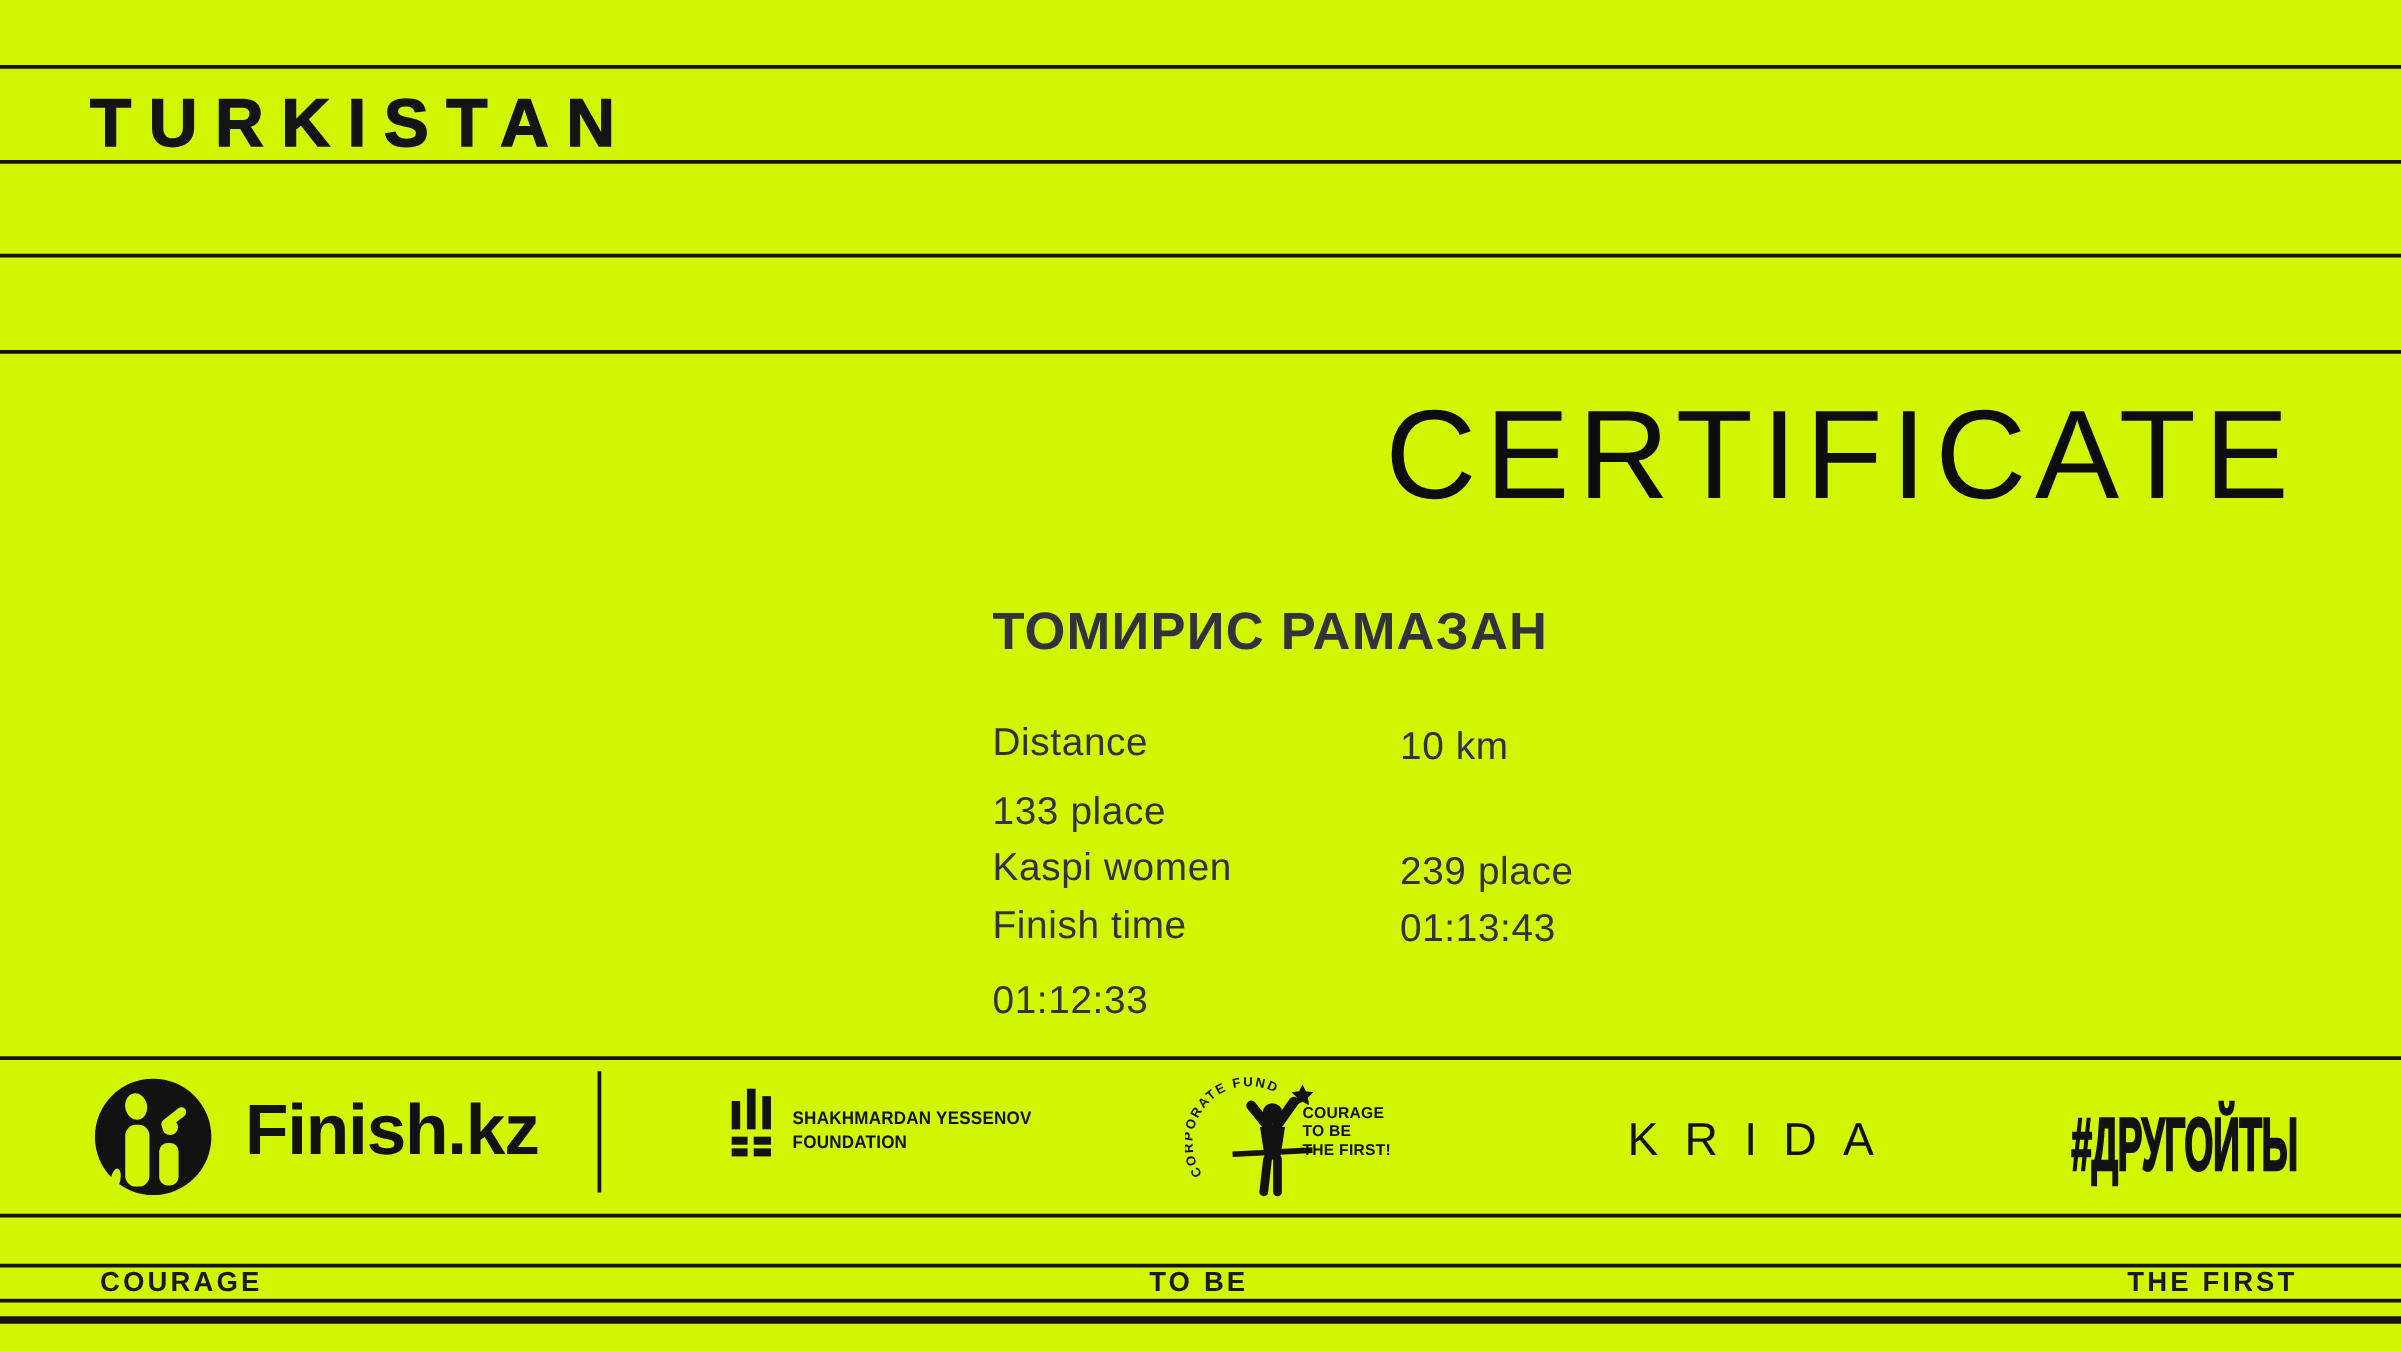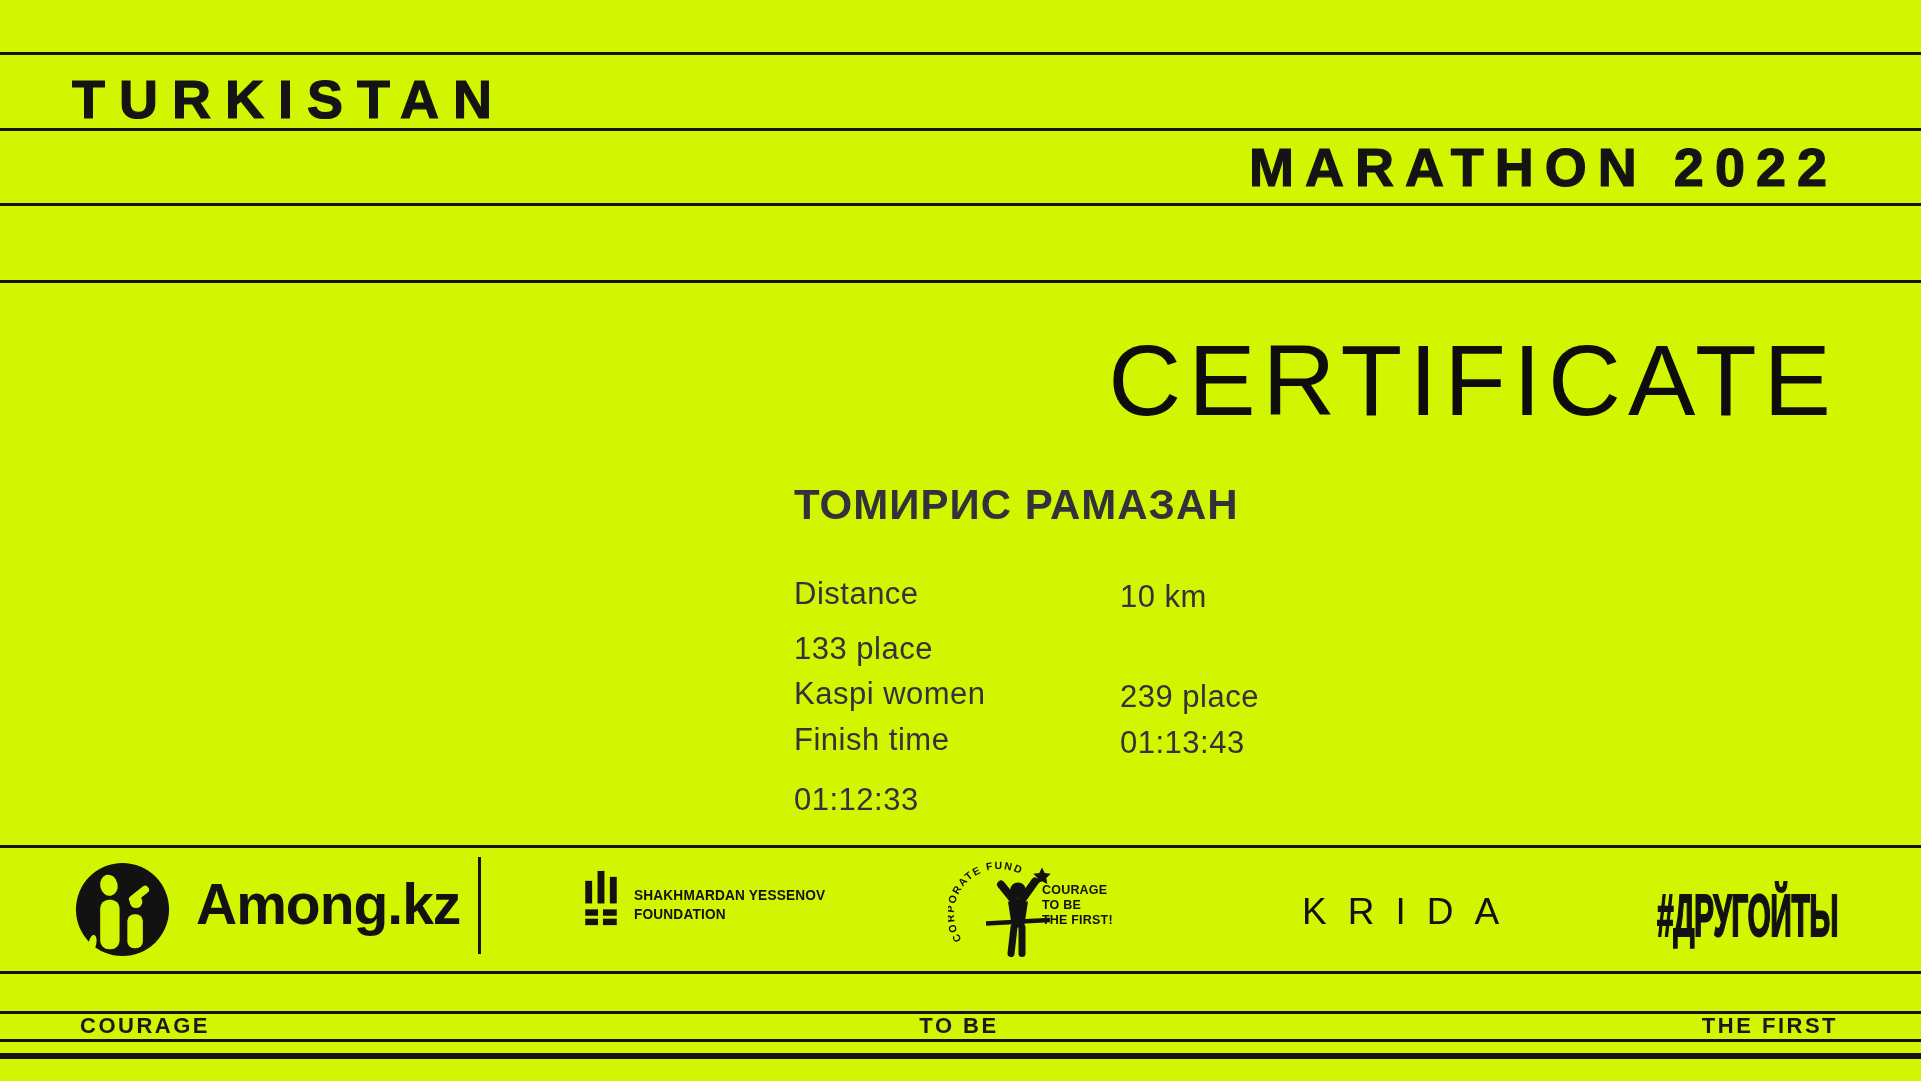--- a/index.html
+++ b/index.html
@@ -29,21 +29,21 @@
     -webkit-text-stroke:1.2px var(--ink);
   }
   .band-event{
     position:absolute;right:83px;top:131px;height:72px;
     display:flex;align-items:center;
     font-size:54px;font-weight:700;letter-spacing:11px;
     -webkit-text-stroke:1.2px var(--ink);
   }
   
   .big-title{
-    position:absolute;right:83px;top:330px;
+    position:absolute;right:83px;top:314px;
     font-size:101px;font-weight:400;letter-spacing:7px;
     line-height:1;color:#0d0d0d;white-space:nowrap;
   }
   
   .participant{
     position:absolute;left:794px;top:481px;
     font-size:42px;font-weight:700;letter-spacing:1px;
     color:var(--soft);white-space:nowrap;
   }
   
@@ -112,21 +112,20 @@
   <div class="rule r2"></div>
   <div class="rule r3"></div>
   <div class="rule r4"></div>
   <div class="rule r5"></div>
   <div class="rule r6"></div>
   <div class="rule r7"></div>
   <div class="rule r8"></div>
   <div class="rule r9"></div>
 
   <div class="band-city">TURKISTAN</div>
-  <div class="band-event">MARATHON 2022</div>
 
   <div class="big-title">CERTIFICATE</div>
   <div class="participant">ТОМИРИС РАМАЗАН</div>
 
   <div class="details">
     <div class="detail-row dr1">
       <div class="lbl">Distance</div>
       <div class="val">10 km</div>
     </div>
     <div class="detail-row dr2">
@@ -147,21 +146,21 @@
 
   <svg class="kaspi-mark" viewBox="0 0 100 100" aria-hidden="true">
     <circle cx="50" cy="50" r="48" fill="#121212"></circle>
     <ellipse cx="36" cy="25" rx="9" ry="11" fill="#d2f502" transform="rotate(-12 36 25)"></ellipse>
     <rect x="27" y="40" width="20" height="51" rx="9" fill="#d2f502"></rect>
     <ellipse cx="19" cy="85" rx="4" ry="9" fill="#d2f502" transform="rotate(12 19 85)"></ellipse>
     <circle cx="64" cy="42" r="6.5" fill="#d2f502"></circle>
     <rect x="55" y="55" width="16" height="35" rx="7" fill="#d2f502"></rect>
     <rect x="60" y="37" width="24" height="8" rx="4" fill="#d2f502" transform="rotate(-38 60 45)"></rect>
   </svg>
-  <div class="kaspi-word">Among.kz</div>
+  <div class="kaspi-word">Finish.kz</div>
 
   <div class="sp-divider"></div>
 
   <svg class="yessenov-icon" viewBox="0 0 32 64" aria-hidden="true">
     <g fill="#121212">
       <rect x="0" y="12" width="7" height="23"></rect>
       <rect x="12.5" y="2" width="7" height="33"></rect>
       <rect x="25" y="8" width="7" height="27"></rect>
       <rect x="0" y="41" width="13" height="6.5"></rect>
       <rect x="18" y="41" width="14" height="6.5"></rect>

